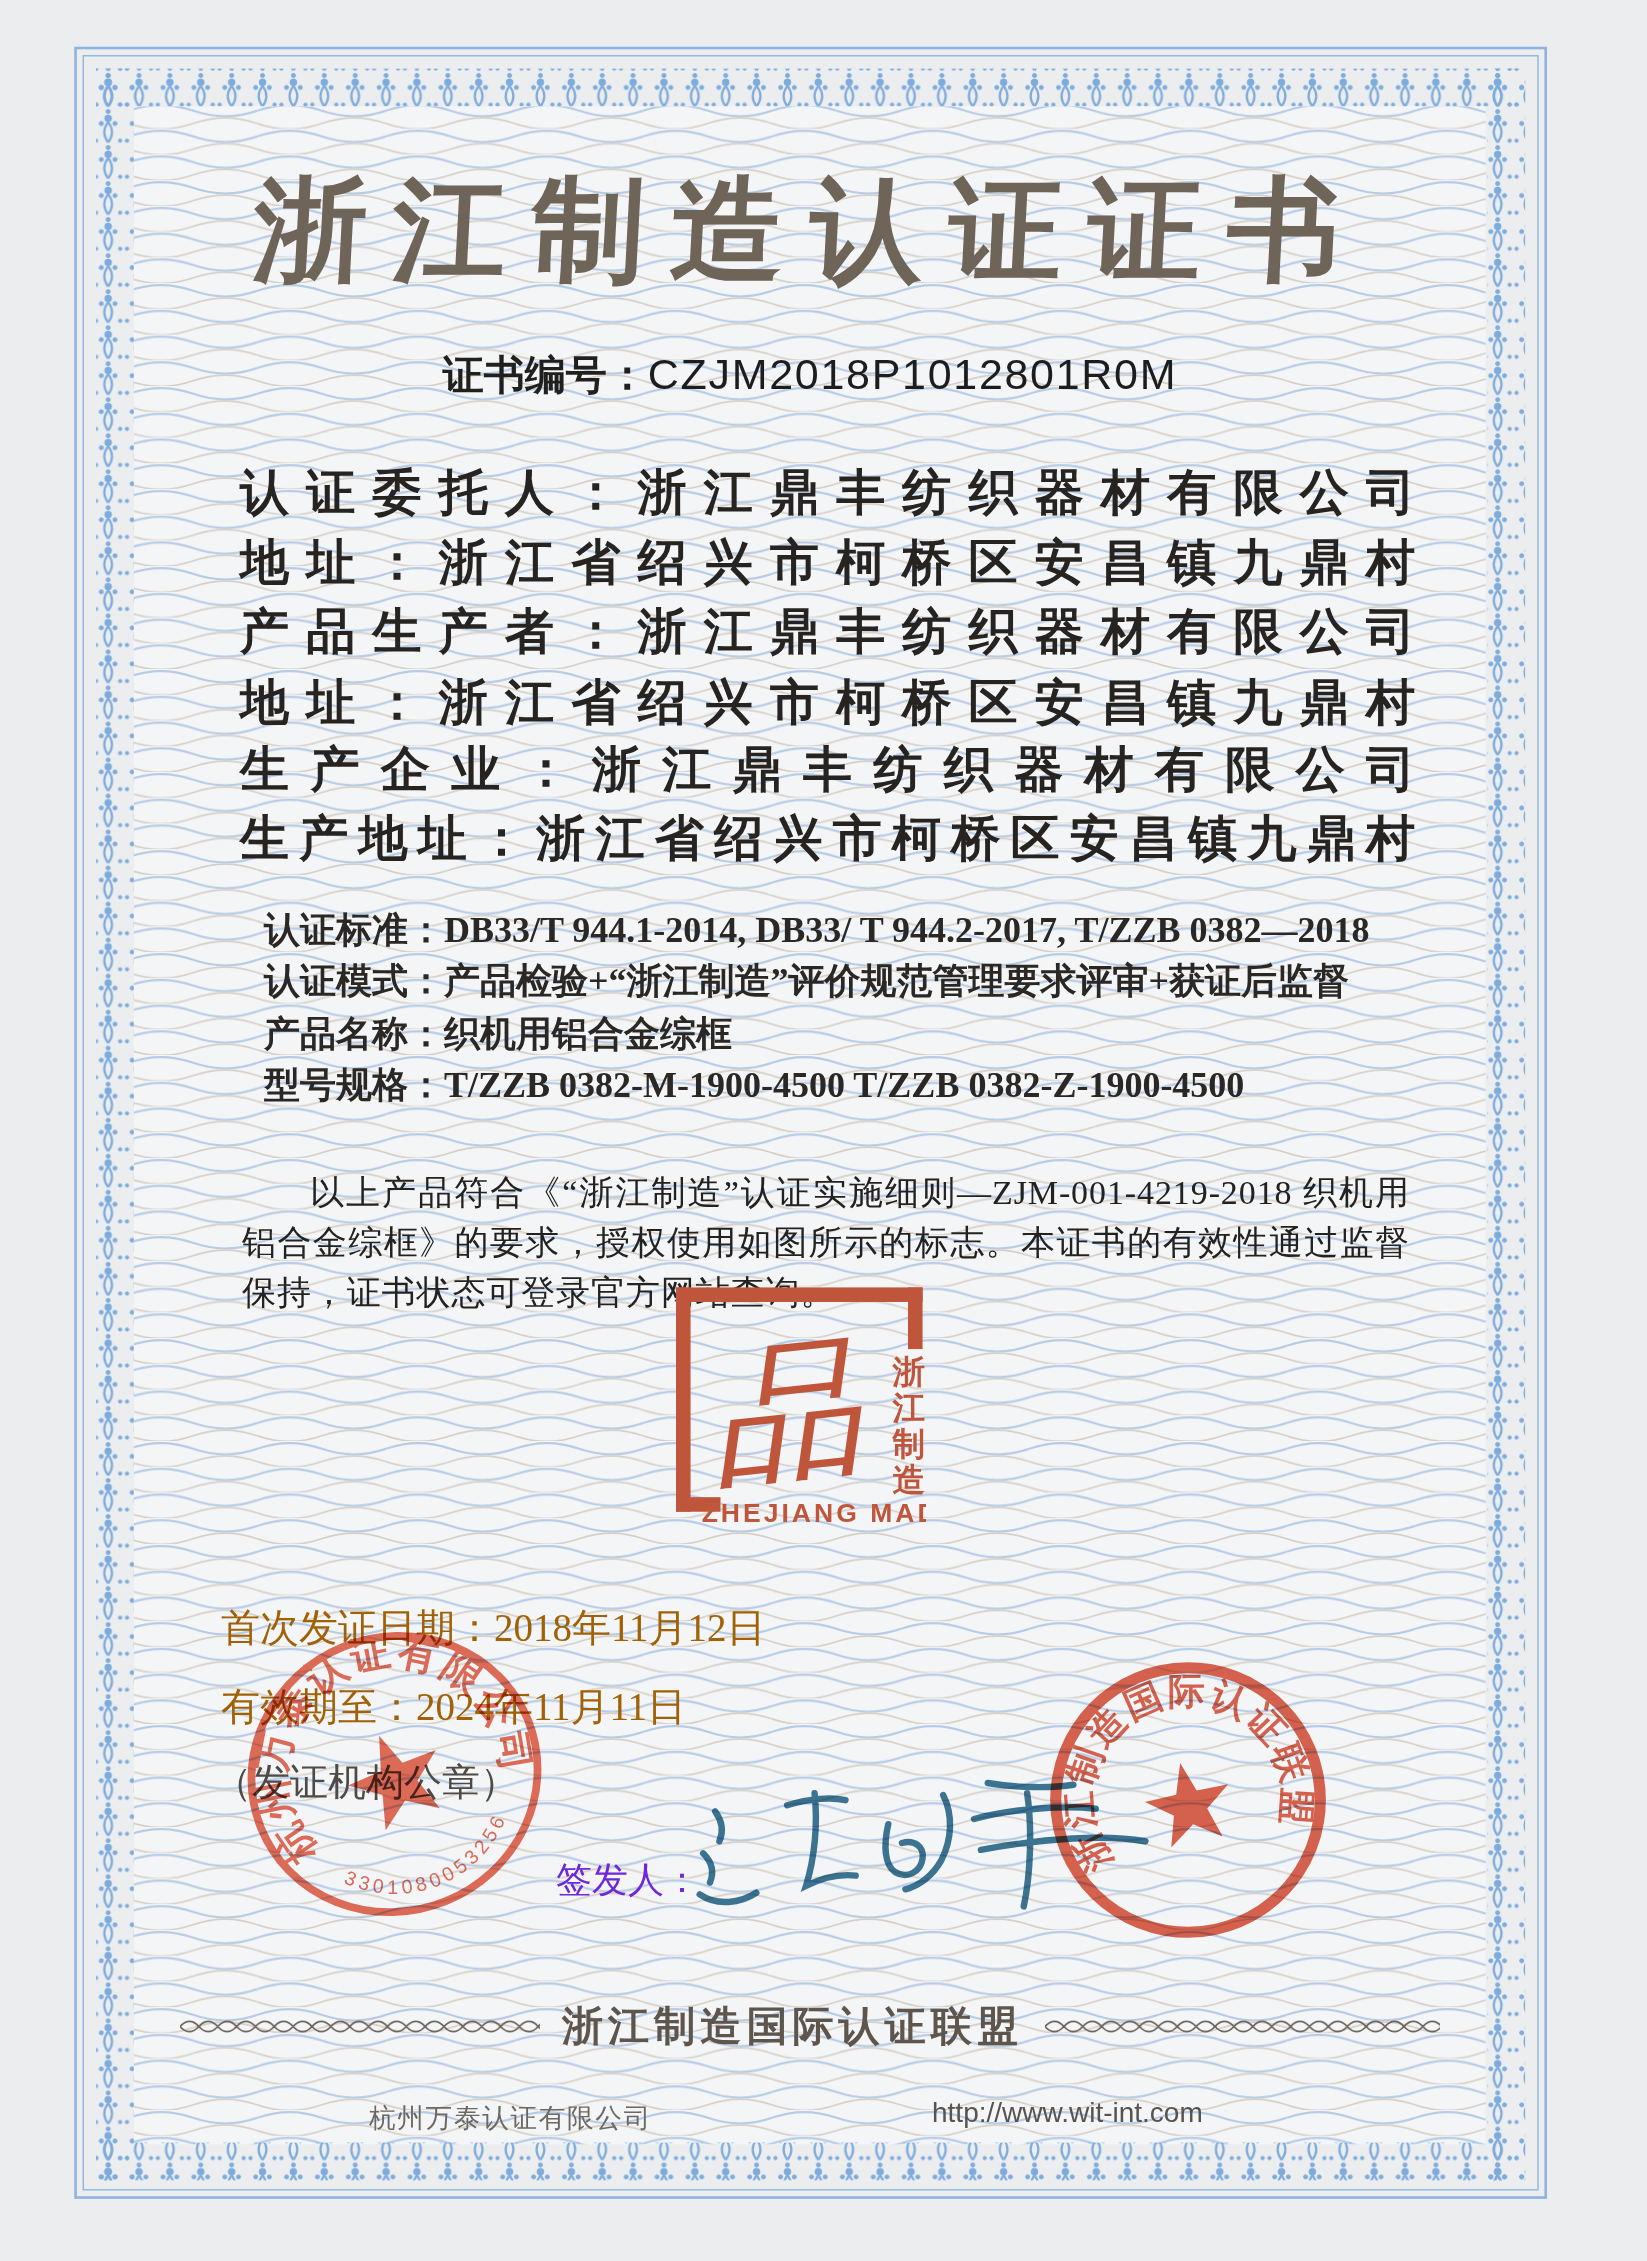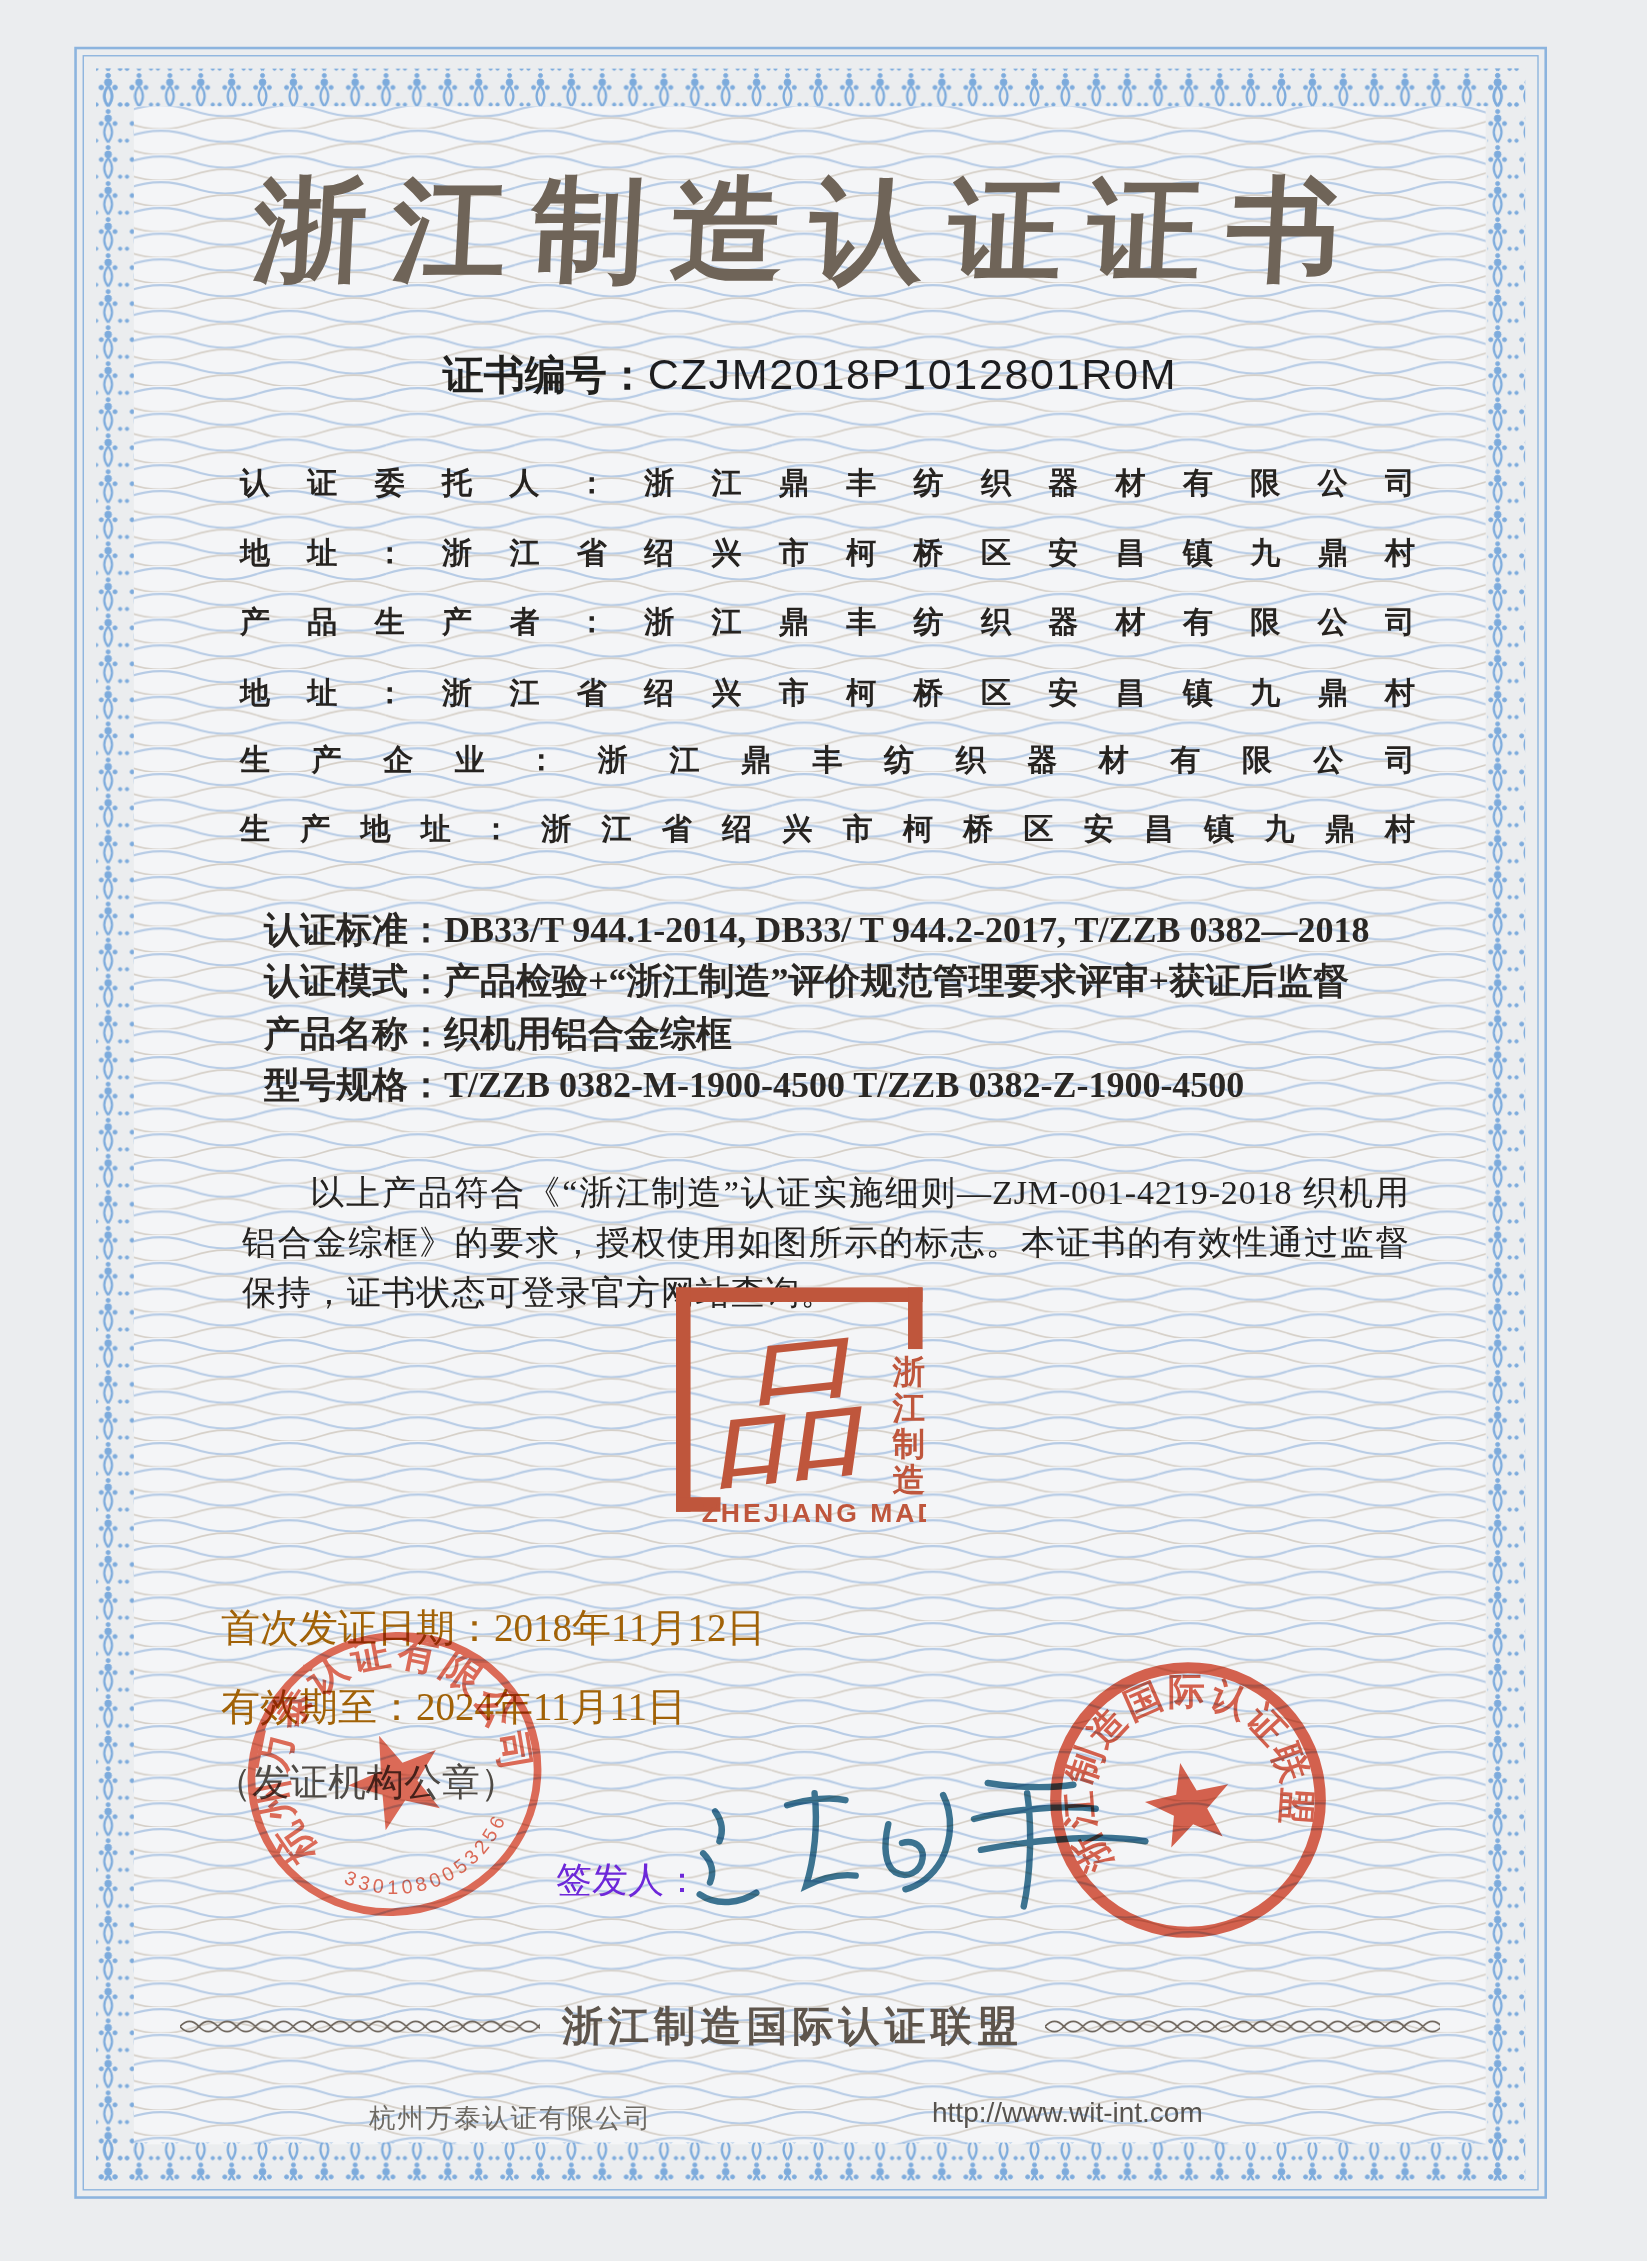--- a/index.html
+++ b/index.html
@@ -7,21 +7,21 @@
         font-family:"Liberation Serif",serif;background:#ebedef;}
   .abs{position:absolute;}
   .bgsvg{left:0;top:0;z-index:0;}
   .txt{z-index:2;color:#262320;}
   .title{left:134px;top:165px;width:1352px;text-align:center;
          font-family:"DejaVu Serif",serif;font-weight:700;font-size:113px;
          letter-spacing:26px;color:#6f6458;transform:skewX(-3deg);line-height:1.15;}
   .certno{left:134px;top:348px;width:1352px;text-align:center;white-space:nowrap;}
   .certno .lbl{font:700 41px "Liberation Sans",sans-serif;color:#20201e;}
   .certno .num{font:400 43px "Liberation Sans",sans-serif;color:#1d1d1f;letter-spacing:1.7px;}
-  .frow{left:240px;width:1175px;font-weight:700;font-size:30px;color:#262320;
+  .frow{left:240px;width:1175px;font-weight:700;font-size:49px;color:#262320;
         text-align:justify;text-align-last:justify;text-justify:inter-character;line-height:1.1;}
   .drow{left:224px;font-weight:700;font-size:36px;color:#2a2724;white-space:nowrap;line-height:1.1;margin-left:40px;}
   .statement{left:242px;top:1144px;width:1168px;font-size:34px;line-height:50px;
              color:#242220;text-indent:2em;text-align:justify;letter-spacing:0.9px;margin-top:24px;}
   .dateline{left:221px;font-size:39px;color:#a16207;white-space:nowrap;}
   .sealnote{left:214px;top:1757px;font-size:38px;color:#4e4a45;white-space:nowrap;}
   .signer{left:556px;top:1856px;font-size:36px;color:#6d28d9;white-space:nowrap;}
   .divider{left:134px;top:1999px;width:1352px;display:flex;align-items:center;
            justify-content:center;gap:22px;z-index:2;}
   .divider .dtxt{font-weight:700;font-size:41px;letter-spacing:5.1px;color:#5e554c;white-space:nowrap;}

